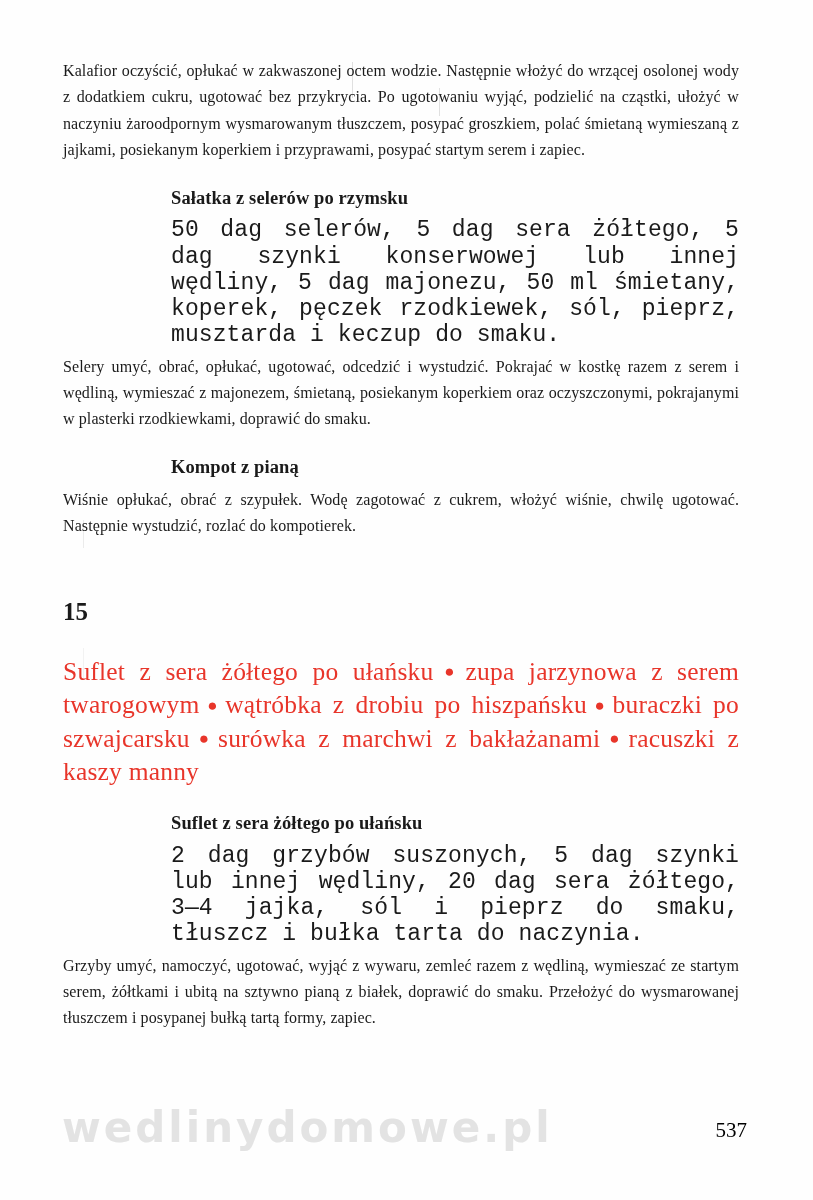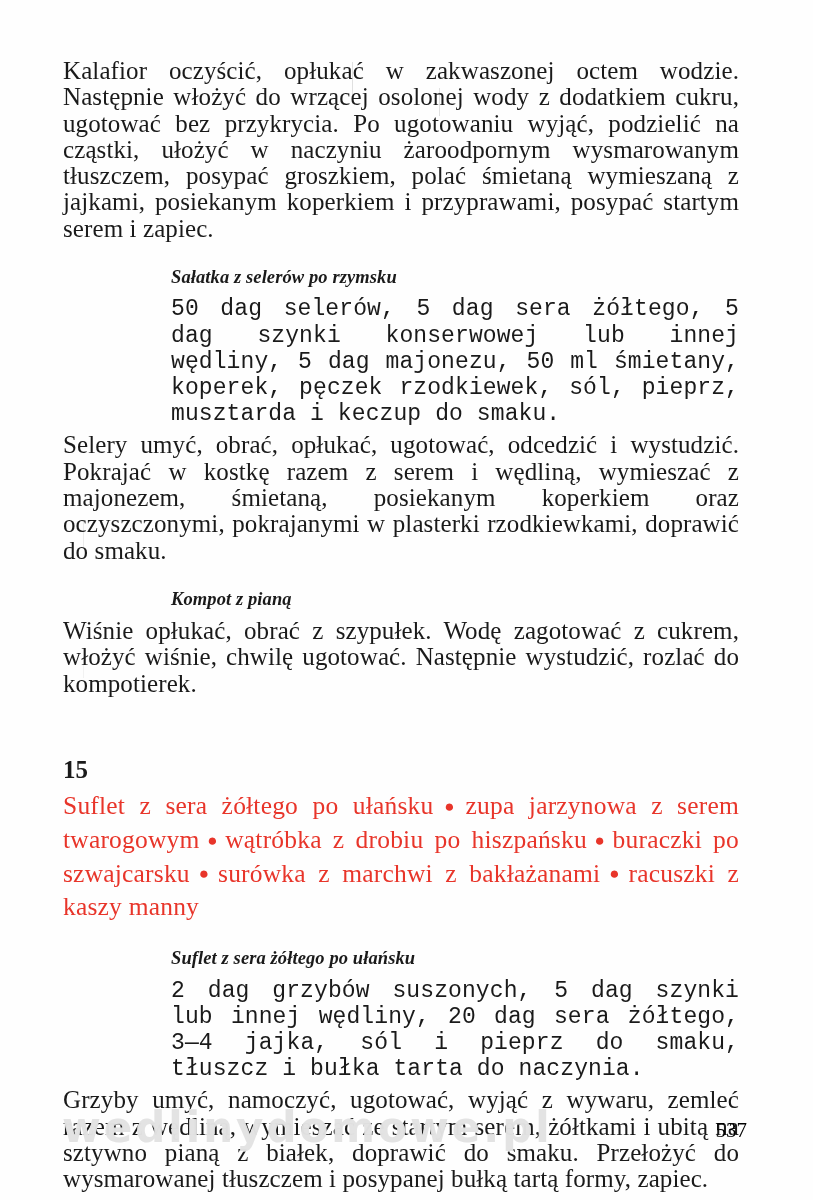--- a/index.html
+++ b/index.html
@@ -34,51 +34,50 @@
   p {
     margin: 0;
     font-size: 19.5px;
     line-height: 26.3px;
     text-align: justify;
     text-justify: inter-word;
     letter-spacing: 0.1px;
   }
 
   .body-text {
-    font-size: 25px;
+    font-size: 16px;
   }
 
   .recipe-heading {
     font-weight: bold;
     font-size: 18.5px;
     text-align: left;
     margin-left: 108px;
     margin-top: 22px;
     margin-bottom: 6px;
-    font-style: italic;
   }
 
   .ingredients {
     margin-left: 108px;
     width: 568px;
     font-size: 23px;
     line-height: 26.2px;
     text-align: justify;
     font-family: Liberation Mono, monospace;
   }
 
   .after-ing {
     margin-top: 5px;
   }
 
   .chapter-number {
     font-weight: bold;
     font-size: 25px;
     margin-top: 60px;
-    margin-bottom: 6px;
+    margin-bottom: 29px;
     text-align: left;
   }
 
   .chapter-menu {
     color: #e8352a;
     font-size: 25.5px;
     line-height: 33px;
     text-align: justify;
     margin-bottom: 10px;
     letter-spacing: 0.2px;

